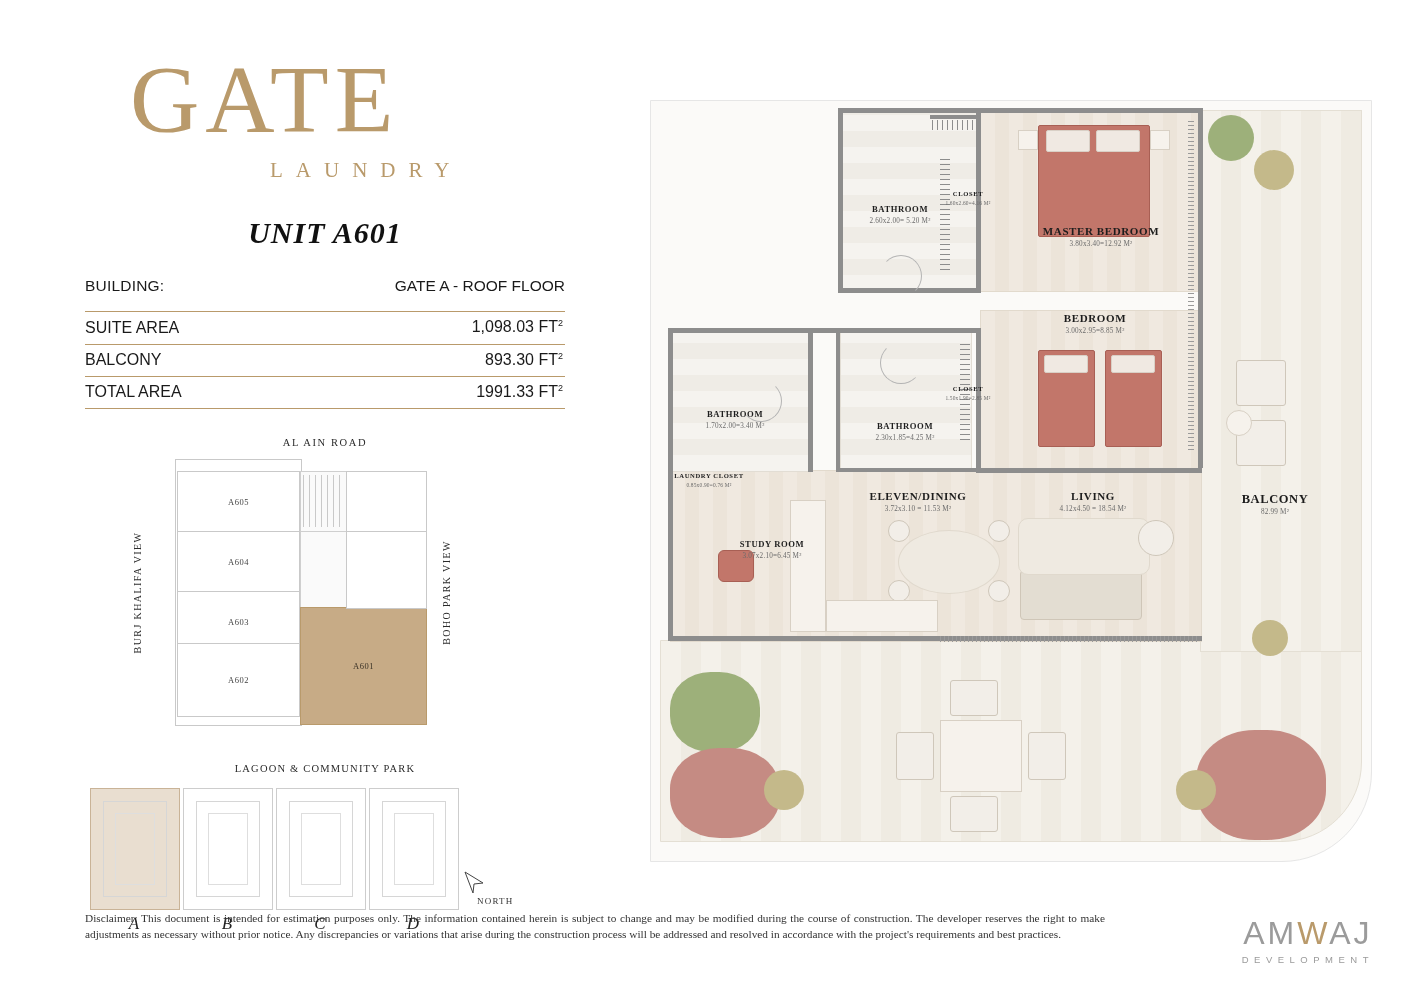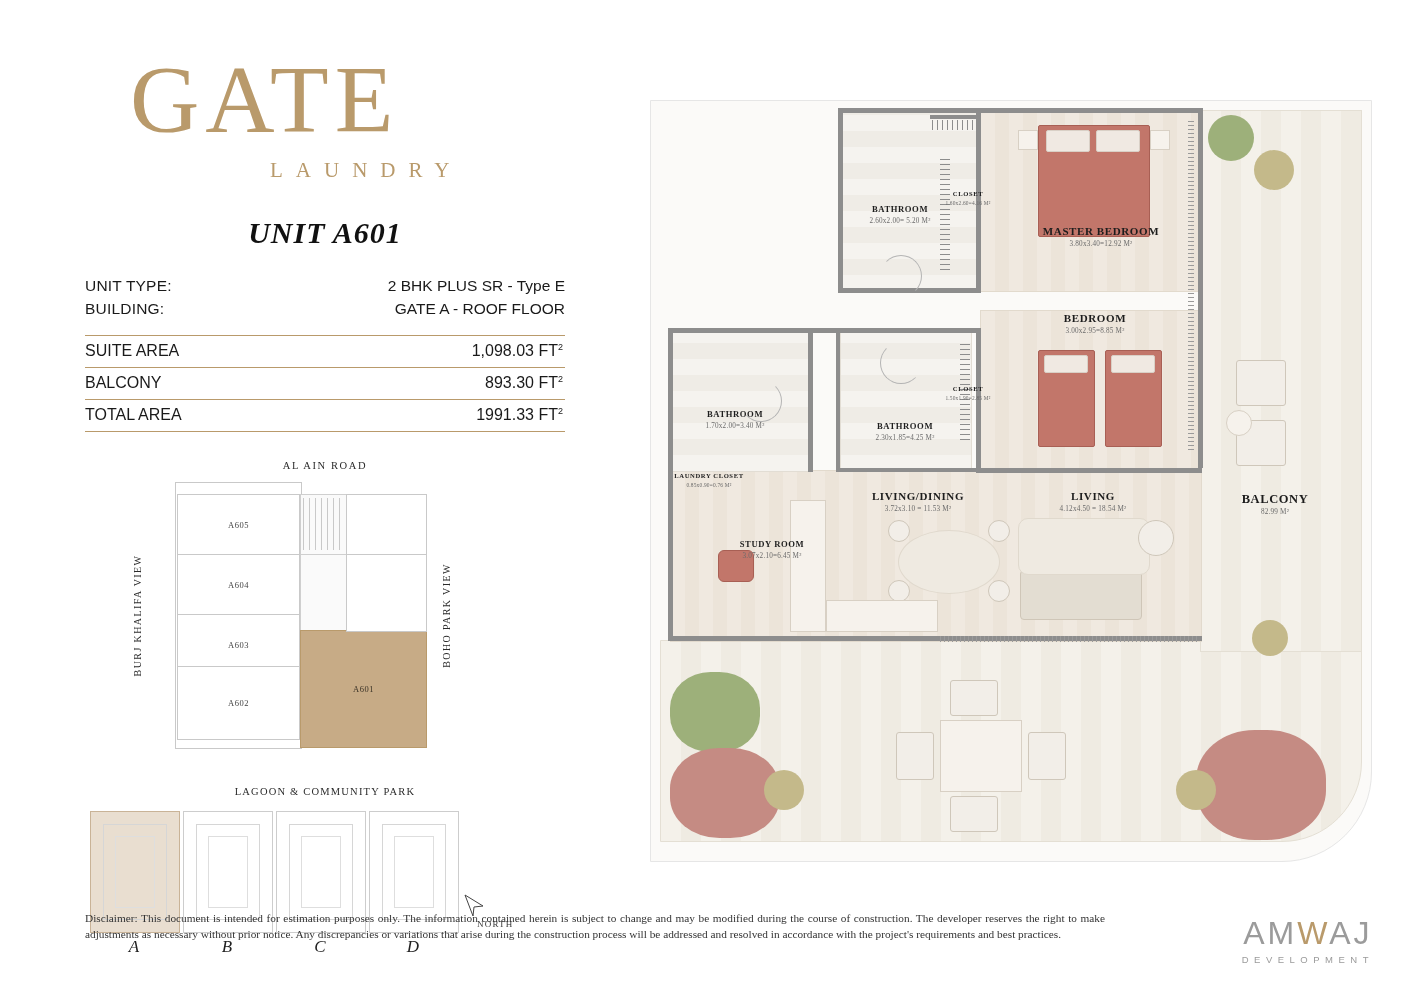--- a/index.html
+++ b/index.html
@@ -198,24 +198,20 @@
 
     <div class="brand">
       <div class="brand-gate">GATE</div>
       <div class="brand-eleven">LAUNDRY</div>
     </div>
 
     <div class="unit-title">UNIT A601</div>
 
     <div class="specs">
       <div class="spec-row">
-        <span class="lbl">UNIT TYPE:</span>
-        <span class="val">2 BHK PLUS SR - Type E</span>
-      </div>
-      <div class="spec-row">
         <span class="lbl">BUILDING:</span>
         <span class="val">GATE A - ROOF FLOOR</span>
       </div>
     </div>
 
     <div class="areas">
       <div class="area-row">
         <span>SUITE AREA</span>
         <span><span>1,098.03 FT</span><sup>2</sup></span>
       </div>
@@ -422,21 +418,21 @@
       <div class="name">BATHROOM</div>
       <div class="dim">2.30x1.85=4.25 M²</div>
     </div>
 
     <div class="room small" style="left:82px;top:460px;width:100px;">
       <div class="name">STUDY ROOM</div>
       <div class="dim">3.07x2.10=6.45 M²</div>
     </div>
 
     <div class="room" style="left:198px;top:410px;width:160px;">
-      <div class="name">LIVING/DINING</div>
+      <div class="name">ELEVEN/DINING</div>
       <div class="dim">3.72x3.10 = 11.53 M²</div>
     </div>
 
     <div class="room" style="left:388px;top:410px;width:130px;">
       <div class="name">LIVING</div>
       <div class="dim">4.12x4.50 = 18.54 M²</div>
     </div>
 
     <div class="room big" style="left:560px;top:412px;width:150px;">
       <div class="name">BALCONY</div>

